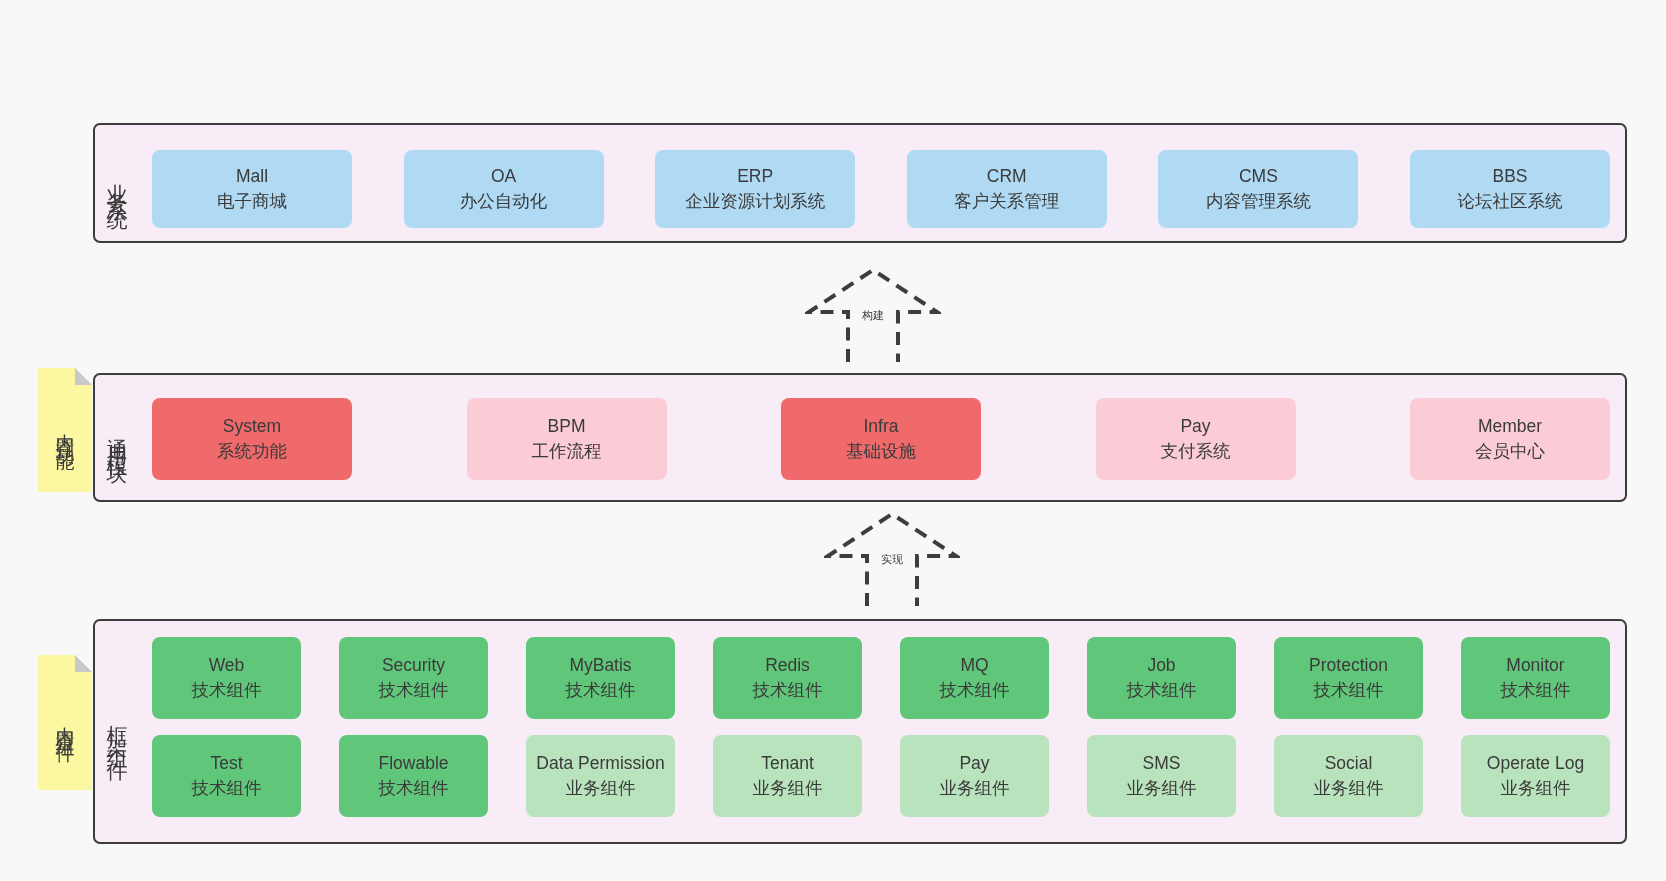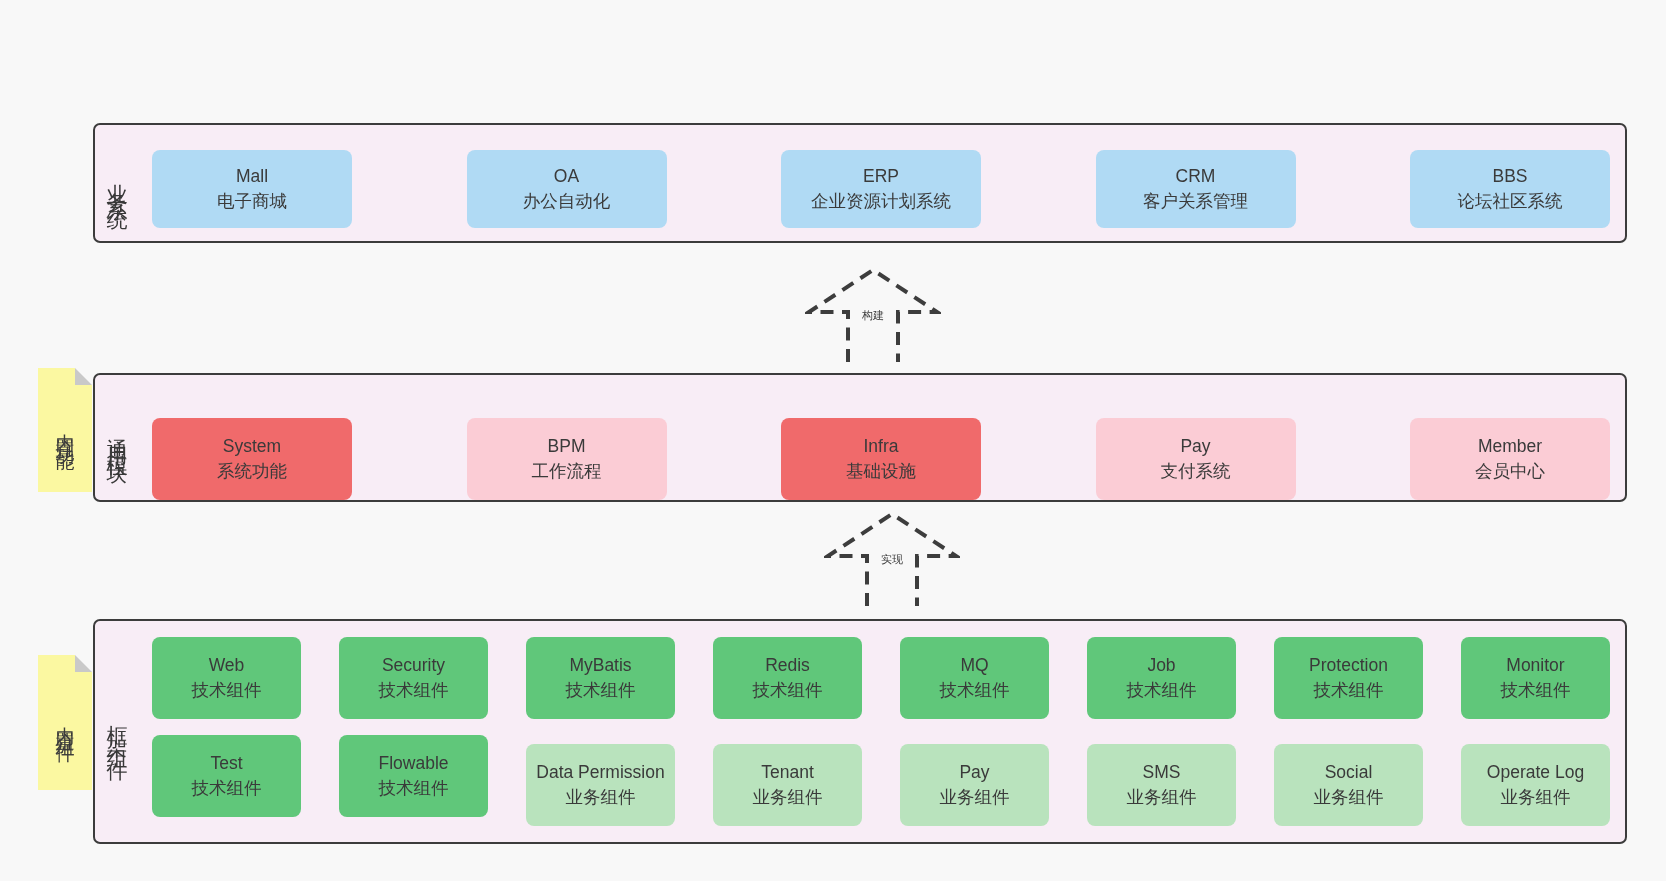--- a/index.html
+++ b/index.html
@@ -39,42 +39,42 @@
     user-select:none;
   }
   .band-b2 .band-label{letter-spacing:12px;}
   .band-rows{
     position:absolute;
     left:57px;right:15px;top:0;bottom:0;
     display:flex;flex-direction:column;
     box-sizing:border-box;
   }
   .band-b0 .band-rows{padding-top:25px;}
-  .band-b1 .band-rows{padding-top:23px;justify-content:flex-end;}
+  .band-b1 .band-rows{padding-top:23px;}
   .band-b2 .band-rows{padding-top:16px;gap:16px;}
   .mod-row{display:flex;justify-content:space-between;}
   
   .mod{
     border-radius:8px;
     display:flex;flex-direction:column;
     justify-content:center;align-items:center;
     text-align:center;
     color:#3a3a3a;
     box-sizing:border-box;
     padding:2px 4px;
   }
   .band-b0 .mod{width:200px;height:78px;}
   .band-b1 .mod{width:200px;height:82px;}
   .band-b2 .mod{width:149px;height:82px;}
   .mod-title,.mod-sub{font-size:17.5px;line-height:25px;}
   .mod.blue{background:#b0daf4;}
   .mod.red{background:#f06a6b;}
   .mod.pink{background:#fbccd5;}
   .mod.green{background:#60c77a;}
-  .mod.lightgreen{background:#b9e3bd;margin-top:9px;}
+  .mod.lightgreen{background:#b9e3bd;}
   
   .note{
     position:absolute;
     left:38px;width:54px;
     background:#fbf8a1;
     z-index:1;
   }
   .note-n0{top:368px;height:124px;}
   .note-n1{top:655px;height:135px;}
   .note-fold{
@@ -144,20 +144,24 @@
           </div>
           <div class="mod blue">
             <div class="mod-title">ERP</div>
             <div class="mod-sub">企业资源计划系统</div>
           </div>
           <div class="mod blue">
             <div class="mod-title">CRM</div>
             <div class="mod-sub">客户关系管理</div>
           </div>
           <div class="mod blue">
+            <div class="mod-title">CMS</div>
+            <div class="mod-sub">内容管理系统</div>
+          </div>
+          <div class="mod blue">
             <div class="mod-title">BBS</div>
             <div class="mod-sub">论坛社区系统</div>
           </div>
         </div>
       </div>
   </section>
 
   <div class="arrow arrow-a0">
     <svg width="136" height="104" viewBox="0 0 136 104">
       <path d="M43,100 L43,50 L4,50 L68,8 L132,50 L93,50 L93,100" fill="none" stroke="#3d3d3d" stroke-width="4" stroke-dasharray="13 8.5"></path>

